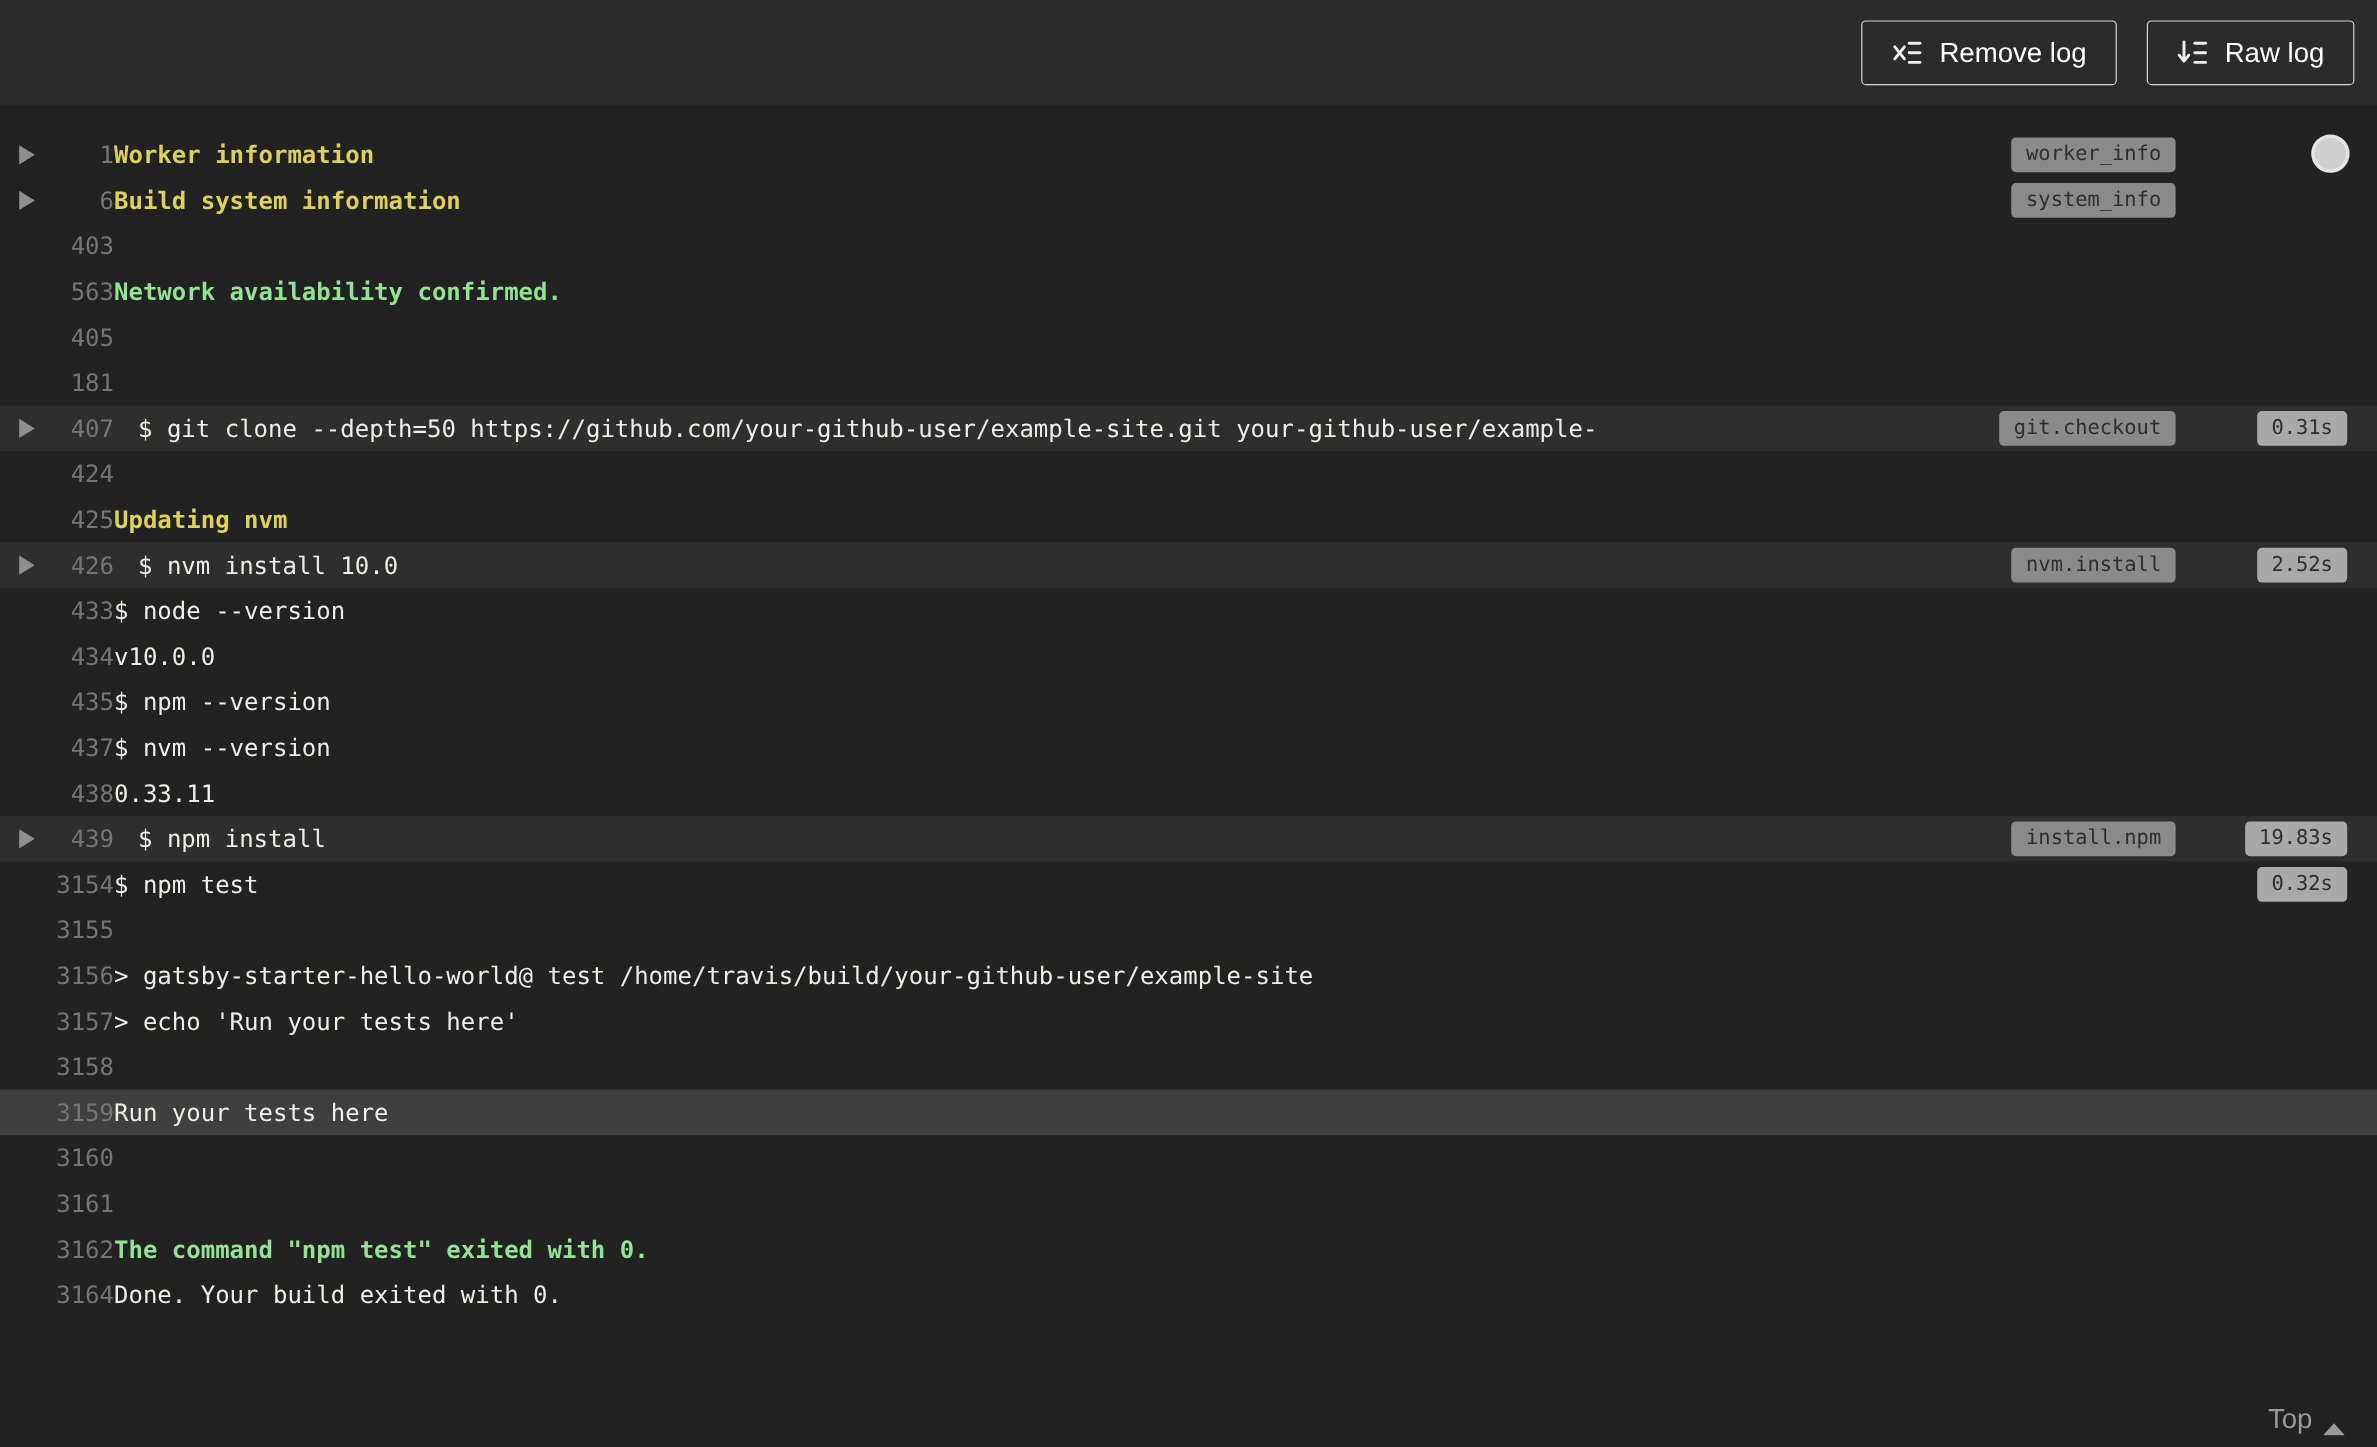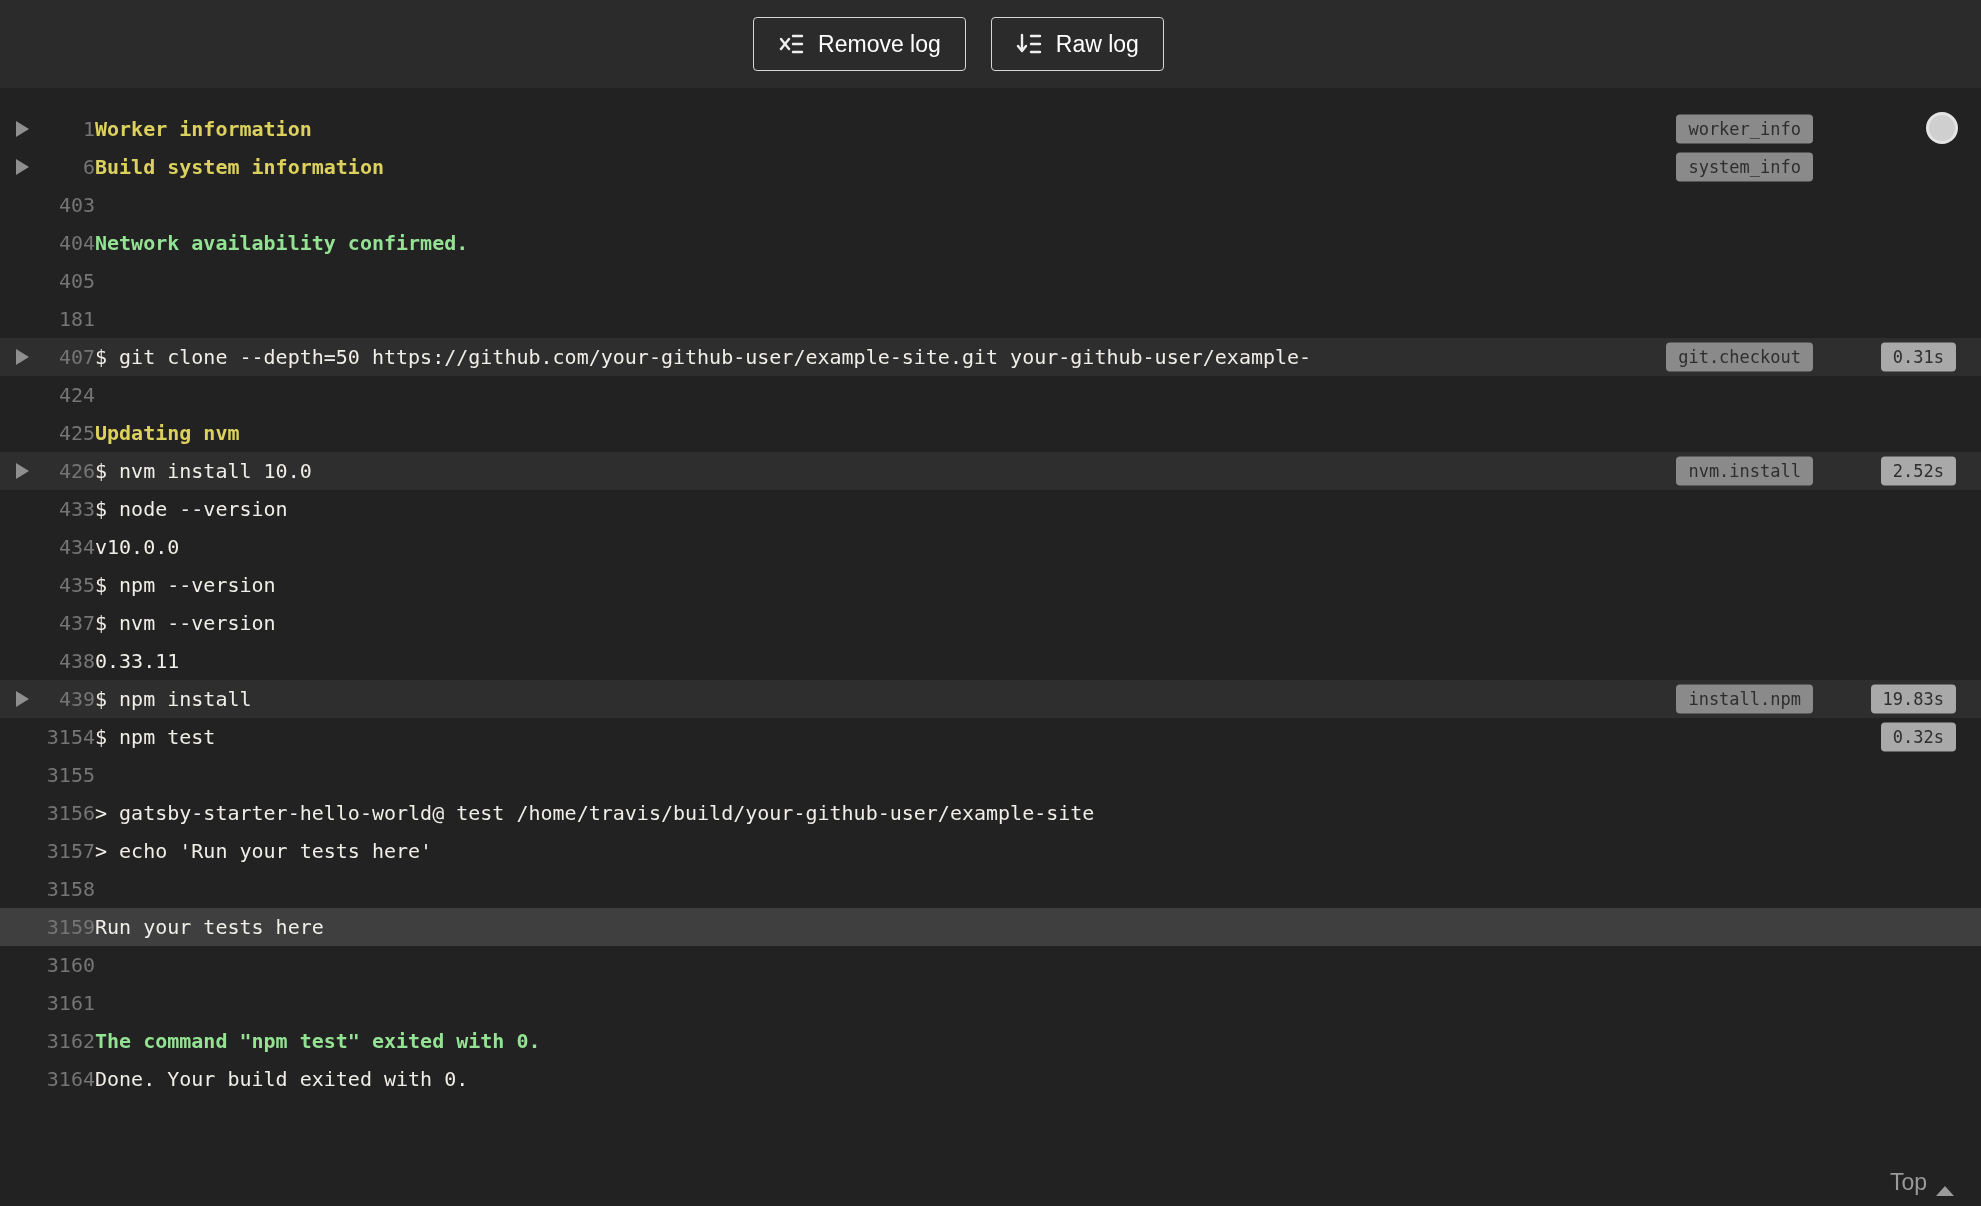--- a/index.html
+++ b/index.html
@@ -9,23 +9,23 @@
     font-family:"DejaVu Sans Mono", monospace;
     overflow:hidden;
   }
 
   
   .toolbar {
     height:88px;
     background:#2b2b2b;
     display:flex;
     align-items:center;
-    justify-content:center;
+    justify-content:flex-end;
     gap:25px;
-    padding-right:64px;
+    padding-right:19px;
   }
   .btn {
     display:flex;
     align-items:center;
     gap:14px;
     height:54px;
     padding:0 24px;
     border:1px solid #d6d6d6;
     border-radius:4px;
     background:transparent;
@@ -42,21 +42,21 @@
     background:#222222;
     height:1118px;
     padding-top:22px;
   }
   .row {
     position:relative;
     height:38px;
     display:flex;
     align-items:center;
   }
-  .row.fold-row { background:#2e2e2e; }
+  .row.fold-row { background:#2e2e2e;gap:20px; }
   .row.selected { background:#3f3f3f; }
 
   .arrow {
     position:absolute;
     left:16px;
     top:50%;
     transform:translateY(-50%);
     width:0; height:0;
     border-left:13px solid #8f8f8f;
     border-top:8px solid transparent;
@@ -168,21 +168,21 @@
         <span class="arrow"></span>
         <span class="num">6</span>
         <span class="txt yellow">Build system information</span>
         <span class="pill tag">system_info</span>
       </div>
       <div class="row">
         <span class="num">403</span>
         <span class="txt"></span>
       </div>
       <div class="row">
-        <span class="num">404</span>
+        <span class="num">563</span>
         <span class="txt green">Network availability confirmed.</span>
       </div>
       <div class="row">
         <span class="num">405</span>
         <span class="txt"></span>
       </div>
       <div class="row">
         <span class="num">181</span>
         <span class="txt"></span>
       </div>

